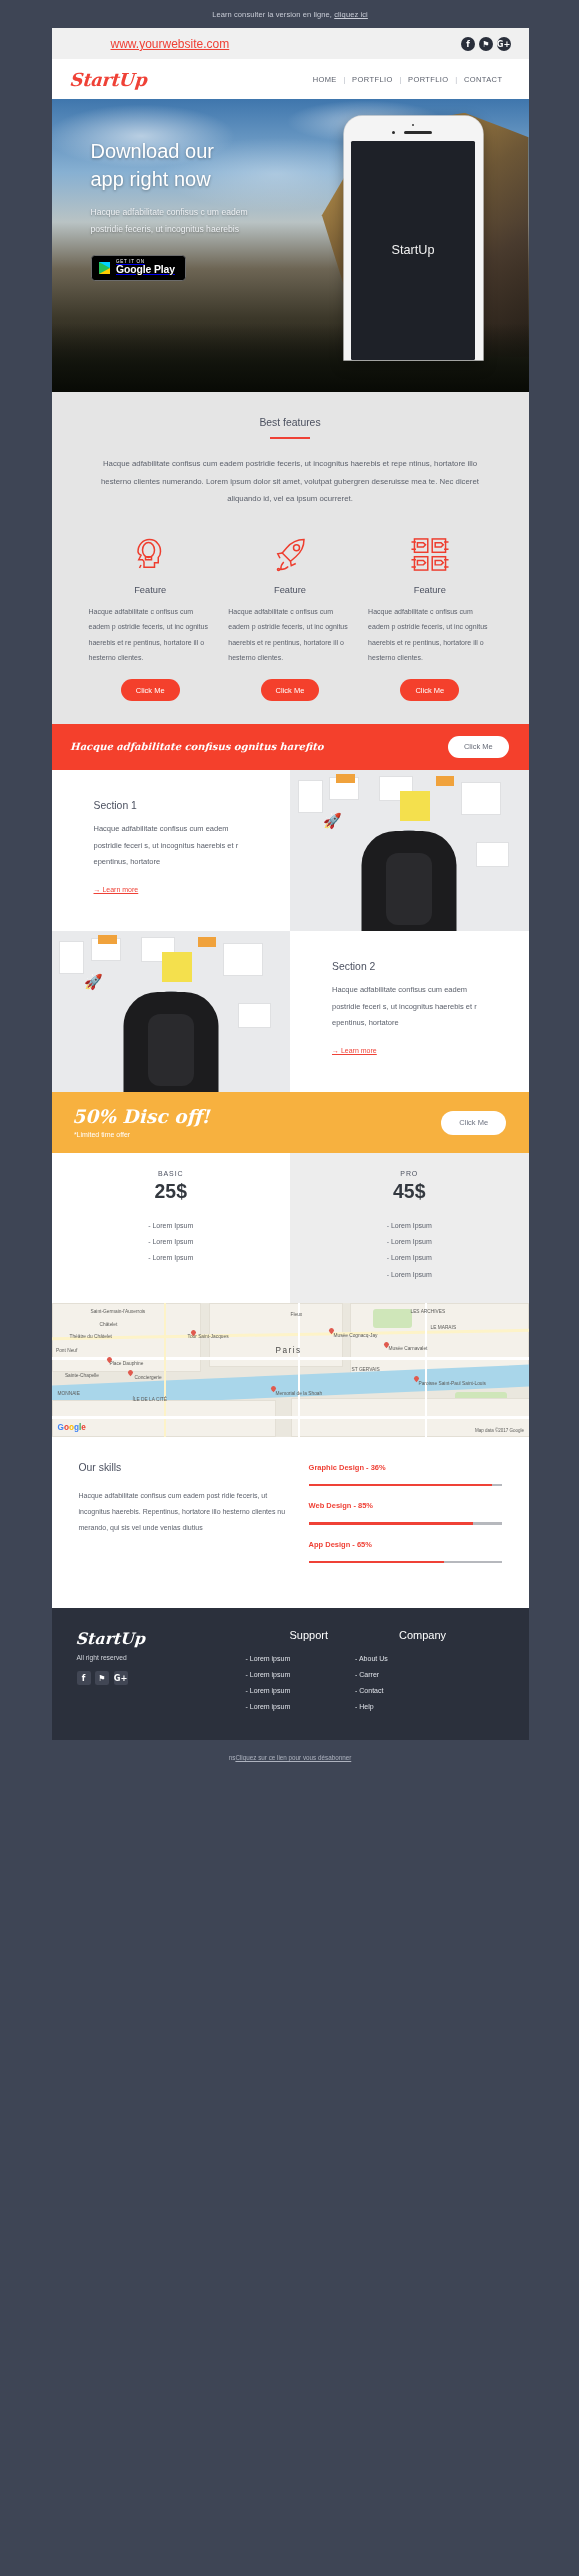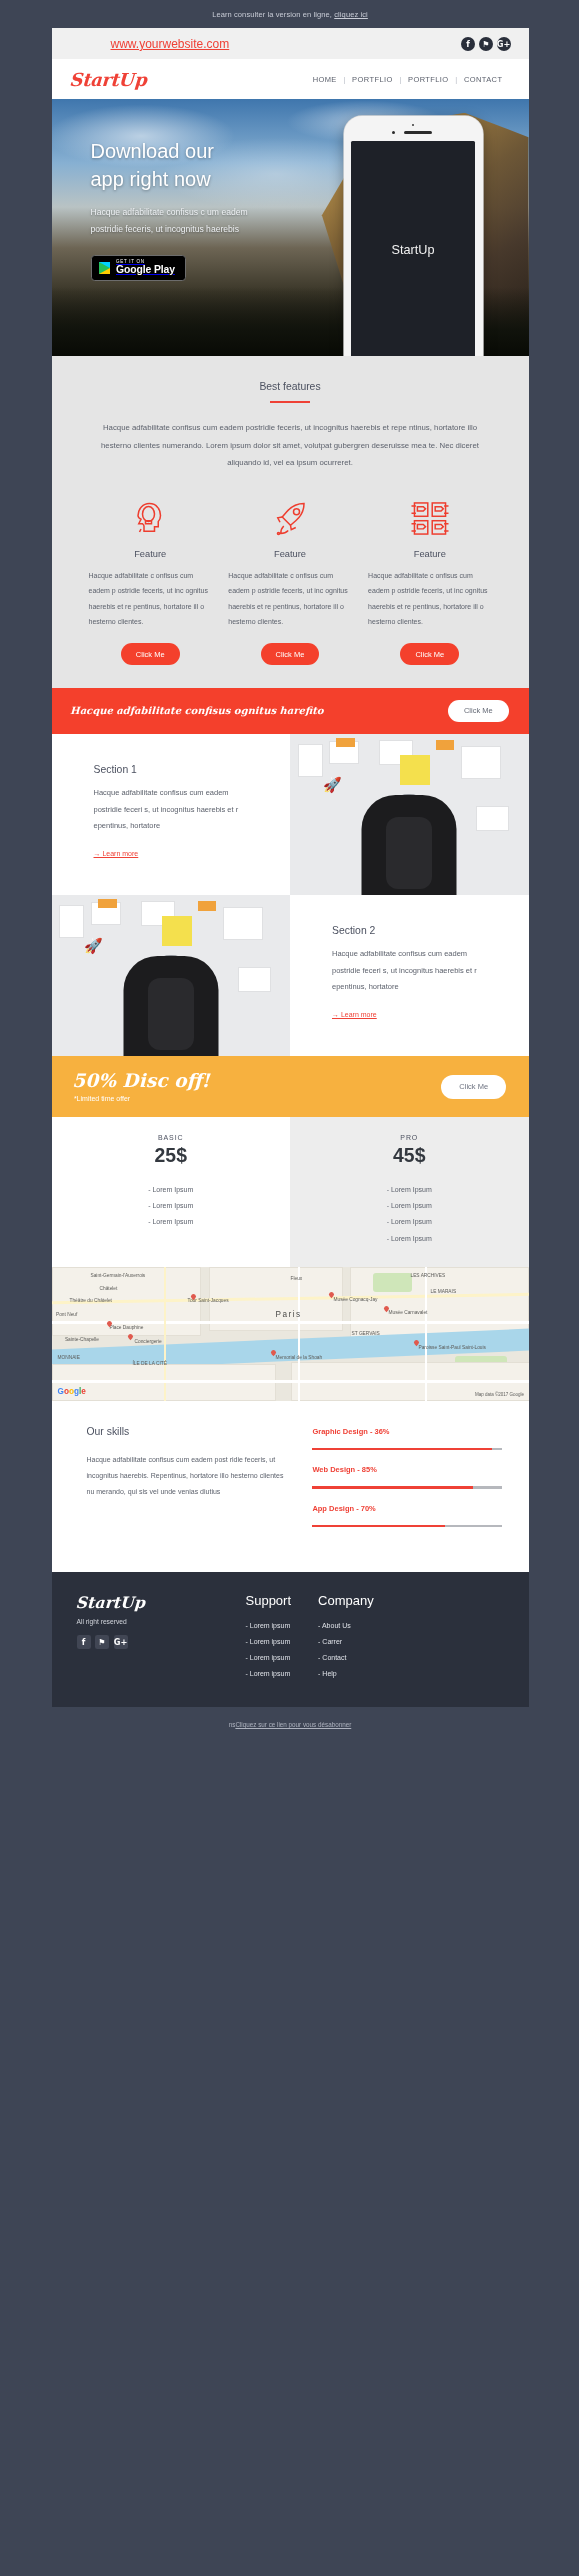--- a/index.html
+++ b/index.html
@@ -76,21 +76,21 @@
     font-size: 7.5px;
     letter-spacing: 0.4px;
     text-decoration: none;
     padding: 0 6.7px;
   }
   .nav-sep { color: #b9bdc6; font-size: 7.5px; }
 
   
   .hero {
     position: relative;
-    height: 257px;
+    height: 293px;
     overflow: hidden;
     background: linear-gradient(to bottom, #4a7fb5 0%, #6ea0cc 28%, #7d93a0 50%, #4b4a40 72%, #21201c 100%);
   }
   .hero-sky {
     position: absolute; inset: 0;
     background:
       radial-gradient(ellipse 134px 45px at 89px 37px, rgba(255,255,255,.55), transparent 70%),
       radial-gradient(ellipse 112px 30px at 313px 22.4px, rgba(255,255,255,.45), transparent 70%),
       radial-gradient(ellipse 164px 52px at 224px 75px, rgba(255,255,255,.30), transparent 70%),
       linear-gradient(to bottom, #3f76ad 0%, #87b0d2 25%, #b9c3c4 42%, #6d6554 58%, #3b3729 75%, #17160f 100%);
@@ -379,21 +379,21 @@
   .map .gwm {
     position: absolute; left: 6px; bottom: 4.5px; font-size: 8.2px; font-weight: bold;
   }
   .map .gwm b:nth-child(1){color:#4285f4}
   .map .attr {
     position: absolute; right: 4.5px; bottom: 3.7px; font-size: 4.5px; color: #5e5e5c;
   }
 
   
   .skills { display: flex; background: #fff; padding: 25px 27px 30px; gap: 21px; }
-  .skills .left { width: 52%; margin-left: 8px; }
+  .skills .left { width: 52%; }
   .skills h2 { font-size: 10.4px; font-weight: normal; color: #4c5160; }
   .skills .left p { margin-top: 15px; font-size: 7px; color: #5d626d; line-height: 2.3; }
   .skills .right { width: 48%; padding-top: 1.5px; }
   .skill { margin-bottom: 15px; }
   .skill .sname { color: #ef4136; font-size: 7.5px; font-weight: bold; }
   .skill .track {
     margin-top: 12px; height: 2.2px; background: #b6b8bd; position: relative;
   }
   .skill .fill { position: absolute; left: 0; top: 0; bottom: 0; background: #ef4136; }
 
@@ -413,21 +413,21 @@
     font-size: 15.7px;
     transform: skewX(-6deg);
   }
   .footer .rights { color: #d3d6dd; font-size: 6.7px; margin-top: 6px; }
   .footer .fsocial { display: flex; gap: 4.5px; margin-top: 10.4px; }
   .footer .fsocial .sq {
     width: 14px; height: 14px; border-radius: 2.2px; background: #414654;
     color: #fff; display: flex; align-items: center; justify-content: center;
     font-size: 8.2px; font-weight: bold; font-family: "DejaVu Sans", sans-serif;
   }
-  .footer h4 { color: #fff; font-size: 13px; font-weight: normal; }
+  .footer h4 { color: #fff; font-size: 11px; font-weight: normal; margin-left: 44px; }
   .footer ul { list-style: none; margin-top: 10.4px; }
   .footer li { color: #dfe2e8; font-size: 7px; line-height: 2.3; }
 
   .unsub {
     text-align: center; padding: 13.4px 0 15px;
     color: #aeb3bf; font-size: 6.3px;
   }
   .unsub a { color: #aeb3bf; text-decoration: underline; }
 </style>
 </head>
@@ -696,21 +696,21 @@
               <div class="fill" style="width:95%"></div>
             </div>
         </div>
         <div class="skill">
           <div class="sname">Web Design - 85%</div>
           <div class="track">
               <div class="fill" style="width:85%"></div>
             </div>
         </div>
         <div class="skill">
-          <div class="sname">App Design - 70%</div>
+          <div class="sname">App Design - 65%</div>
           <div class="track">
               <div class="fill" style="width:70%"></div>
             </div>
         </div>
       </div>
     </div>
 
     <div class="footer">
       <div class="fcol brand">
         <div class="flogo">StartUp</div>

